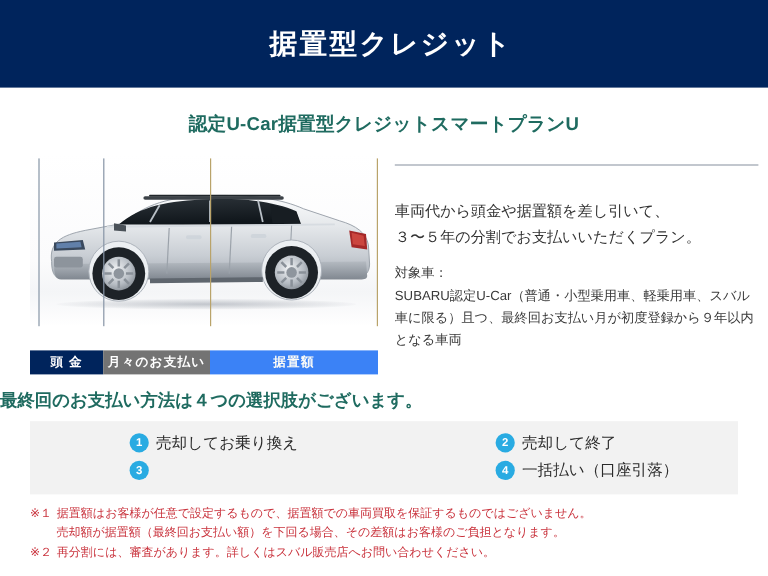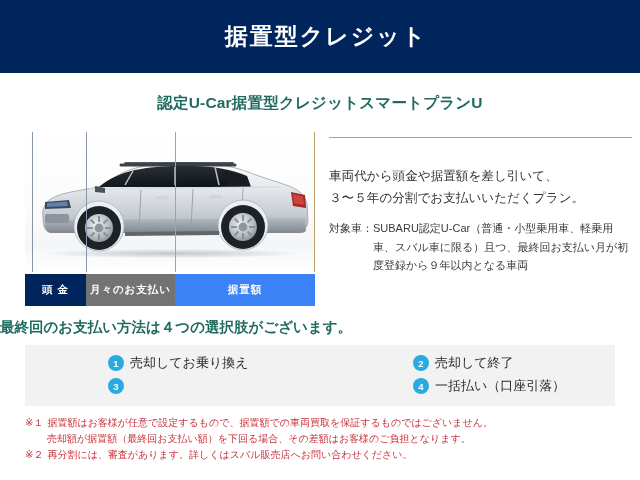--- a/index.html
+++ b/index.html
@@ -91,22 +91,22 @@
     bottom: 14px;
     width: 250px;
     height: 9px;
     border-radius: 50%;
     background: radial-gradient(ellipse at center, rgba(90,100,115,0.34) 0%, rgba(90,100,115,0.10) 55%, rgba(255,255,255,0) 75%);
     z-index: 2;
   }
 
   .cost-bar {
     display: flex;
-    height: 32px;
-    margin-top: 2px;
+    height: 20px;
+    margin-top: 20px;
   }
   .cost-seg {
     display: flex;
     align-items: center;
     justify-content: center;
     font-size: 10.5px;
     font-weight: bold;
     letter-spacing: 1px;
     color: #ffffff;
     white-space: nowrap;
@@ -137,20 +137,21 @@
     font-size: 12.6px;
     line-height: 1.72;
     margin-top: 28px;
   }
   .eligibility {
     margin-top: 10px;
     font-size: 11px;
     line-height: 1.68;
     color: #3a3a3a;
     display: flex;
+    flex-direction: column;
   }
   .eligibility-label { flex: 0 0 auto; white-space: nowrap; }
   .eligibility-value { flex: 1 1 auto; }
 
   
   .final-heading {
     text-align: left;
     color: #1f6b60;
     font-size: 14.5px;
     font-weight: bold;

